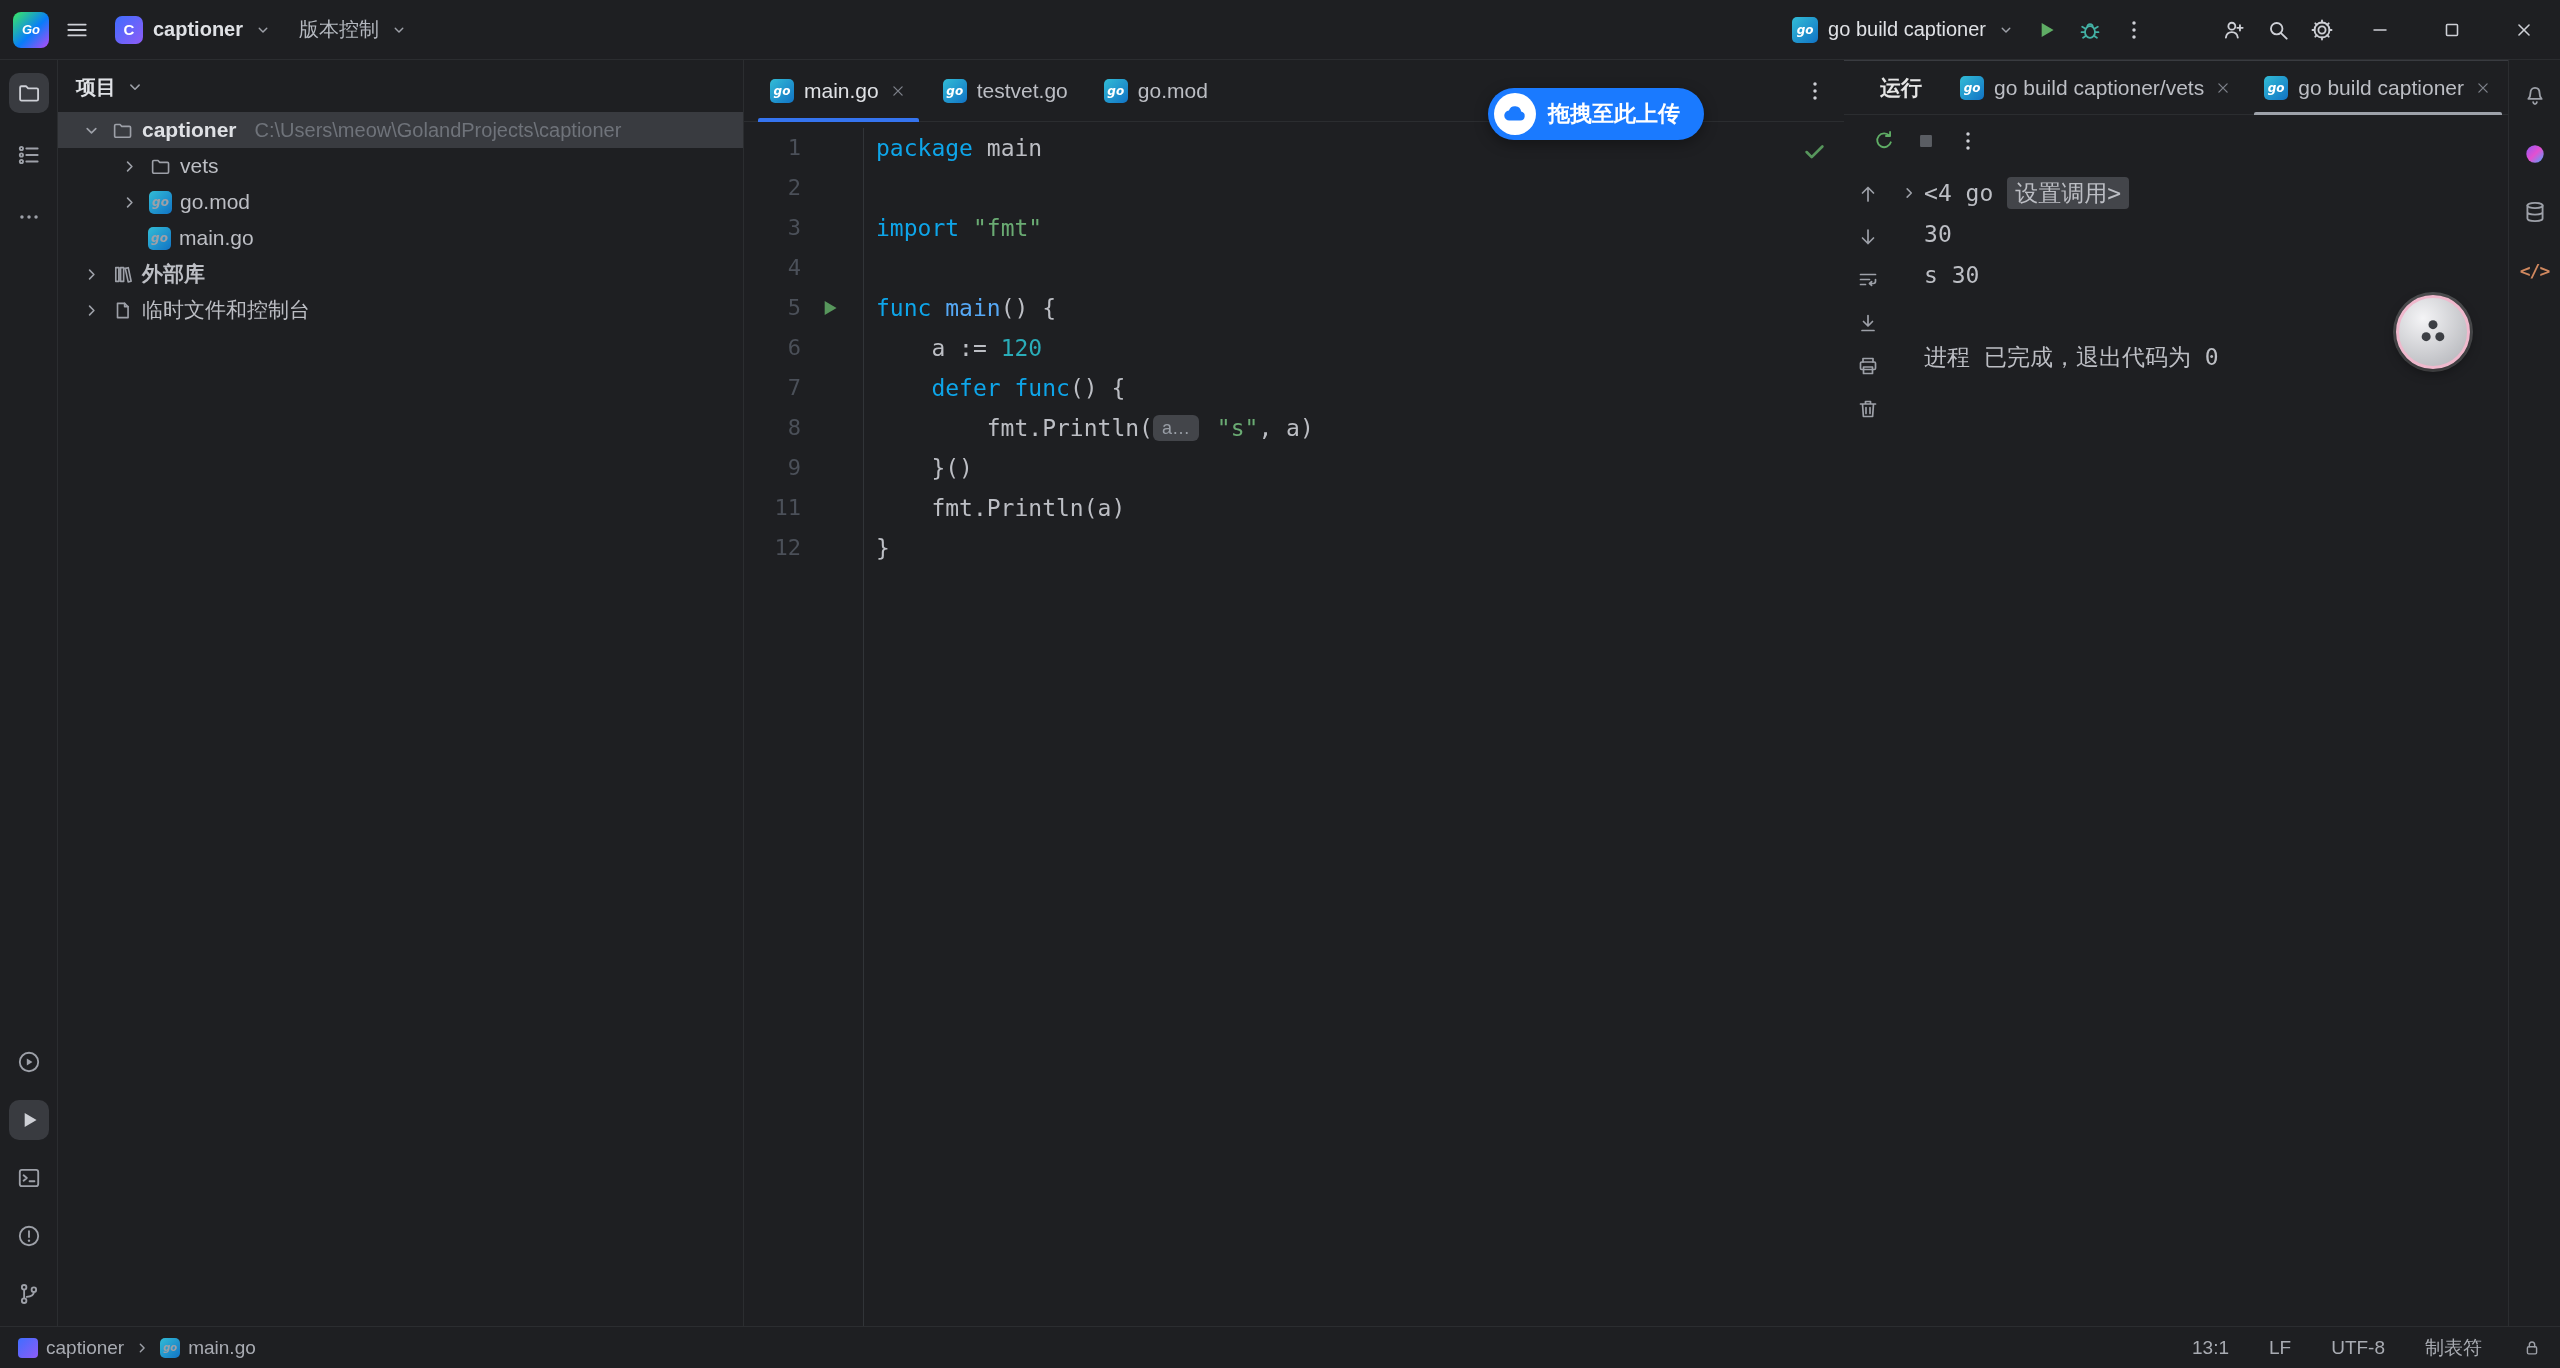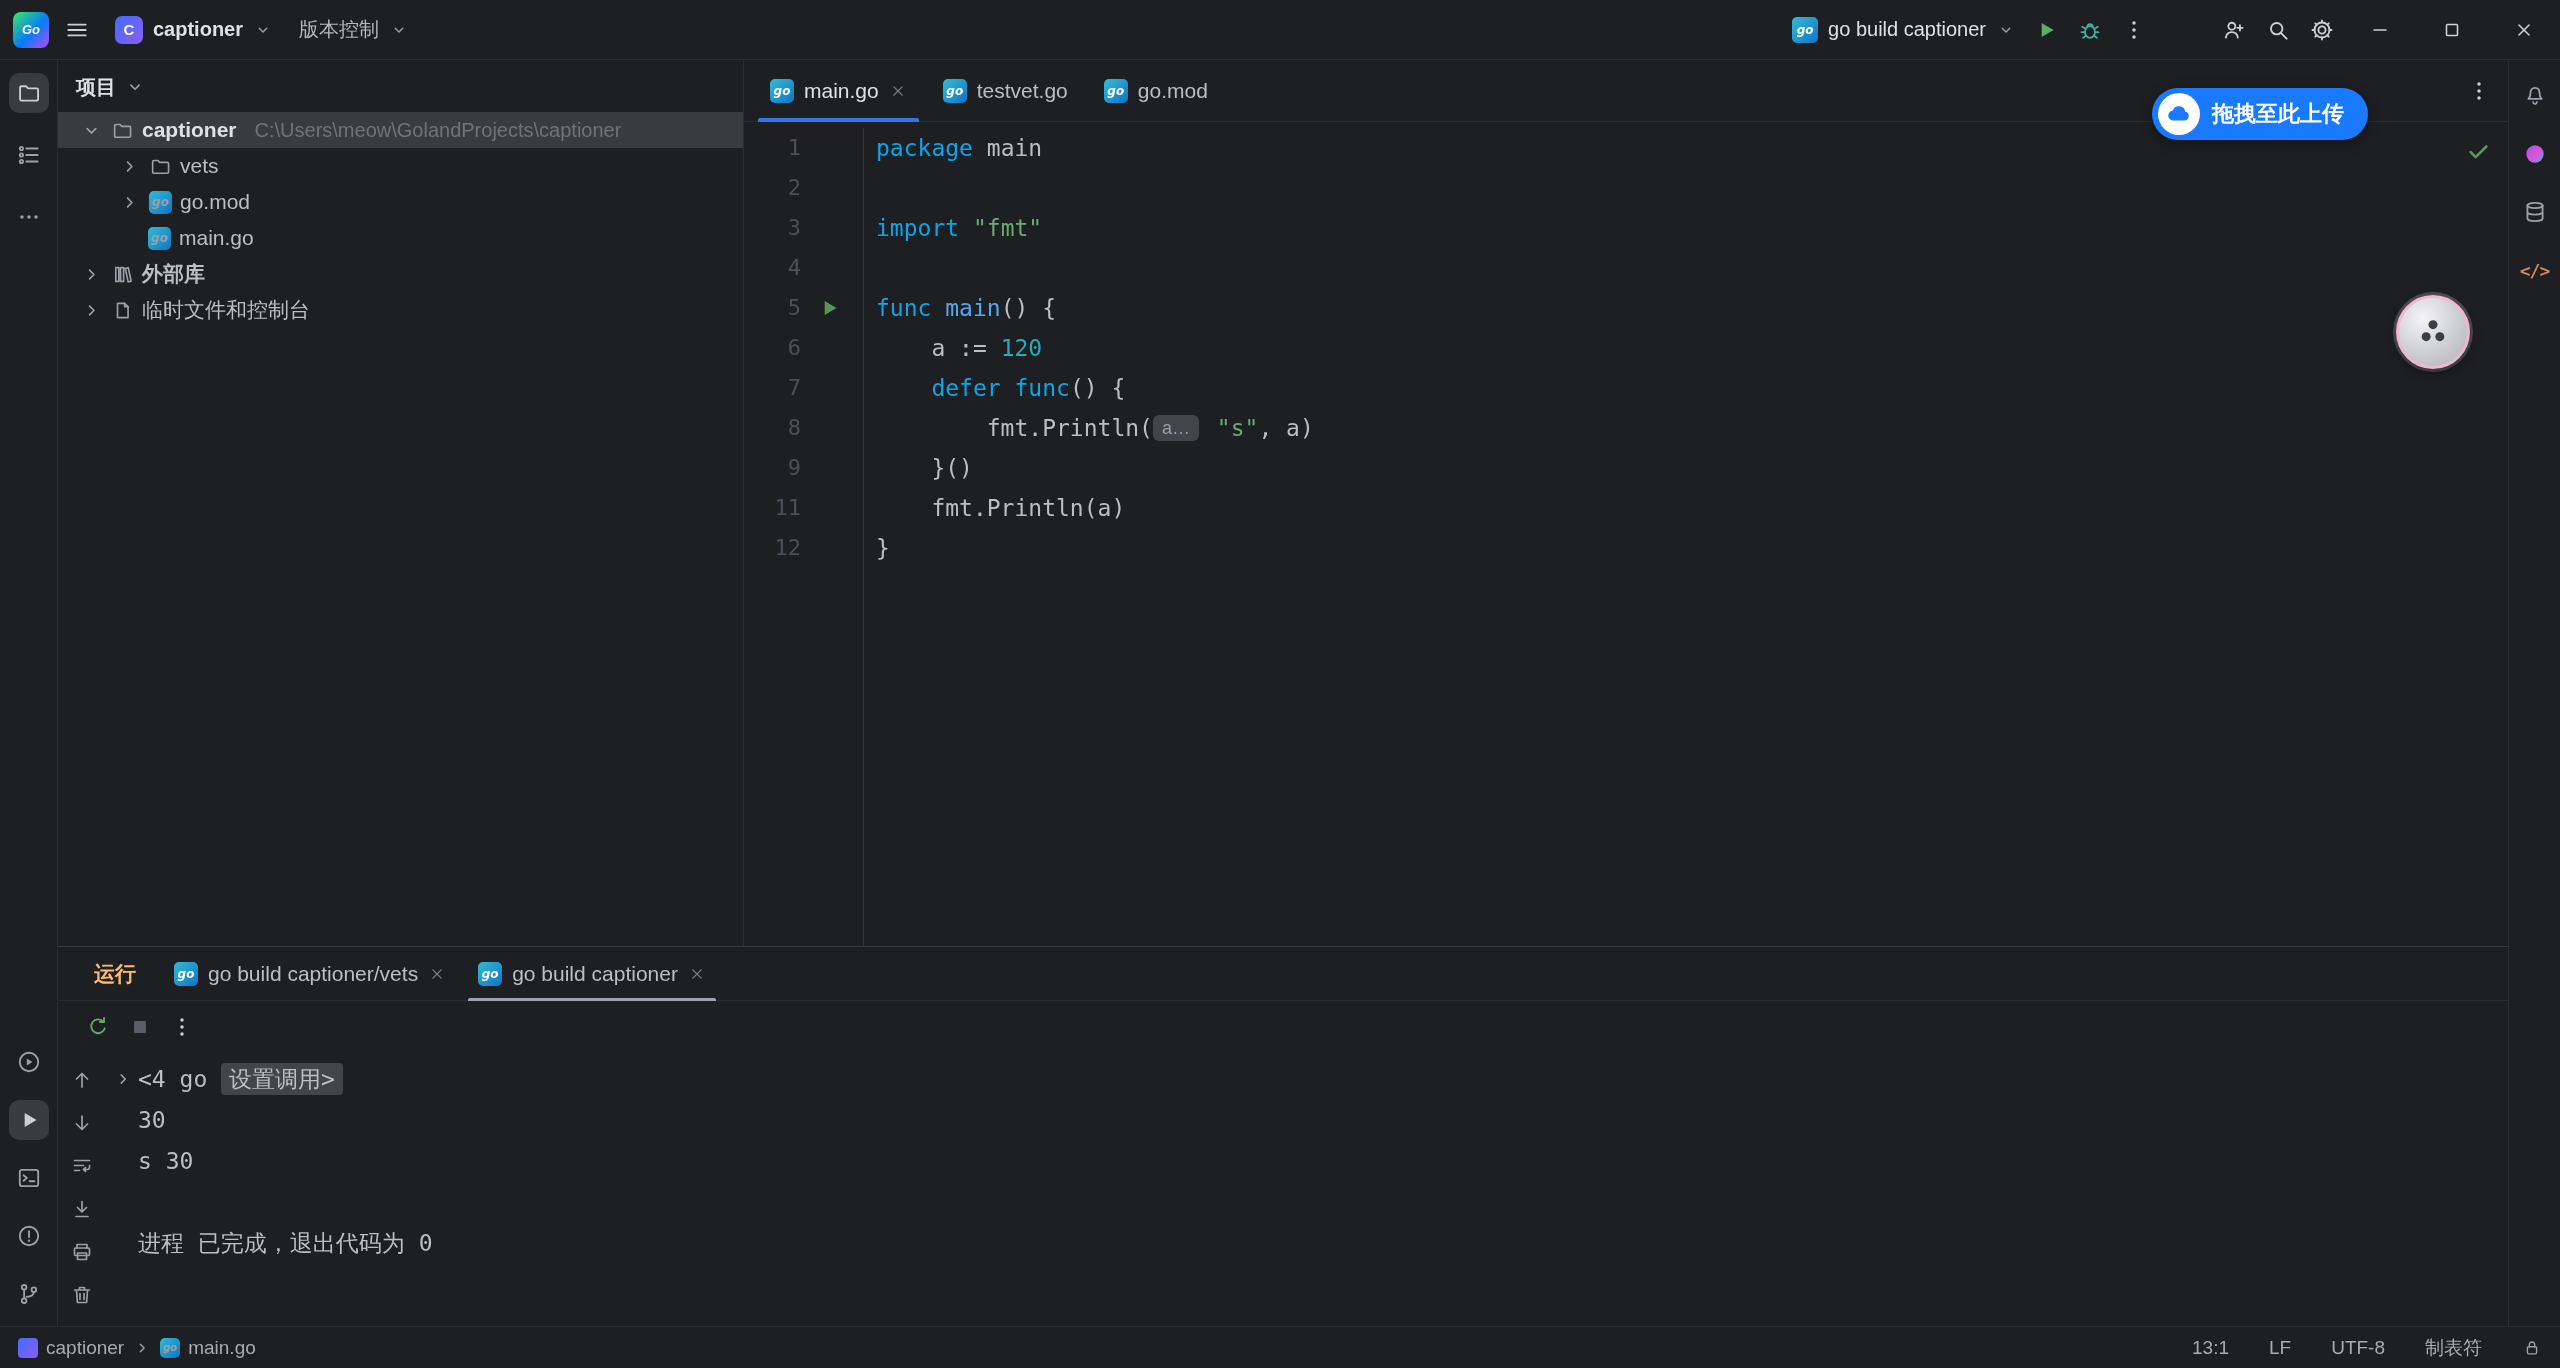--- a/index.html
+++ b/index.html
@@ -47,21 +47,21 @@
   
   .main-row { flex:1; display:flex; min-height:0; }
   .stripe { flex:none; display:flex; flex-direction:column; align-items:center; }
   .left-stripe { width:58px; border-right:1px solid #2b2d30; padding:13px 0 12px; }
   .stripe-group { display:flex; flex-direction:column; align-items:center; gap:22px; }
   .stripe-group.bottom { margin-top:auto; gap:18px; }
   .right-stripe { width:52px; border-left:1px solid #2b2d30; padding-top:16px; gap:18px; }
   .stripe-btn { width:40px; height:40px; border-radius:10px; display:flex; align-items:center; justify-content:center; color:#9da0a8; }
   .stripe-btn.active { background:#393b40; color:#ced0d6; }
 
-  .center-col { flex:1; display:flex; flex-direction:column; min-width:0; }
+  .center-col { flex:1; display:flex; flex-direction:row; min-width:0; }
   .upper-row { flex:1; display:flex; min-height:0; }
 
   
   .project-panel { width:686px; flex:none; border-right:1px solid #2b2d30; display:flex; flex-direction:column; padding-top:4px; min-height:0; }
   .panel-header { height:46px; flex:none; display:flex; align-items:center; gap:8px; padding:0 18px;
                   color:#dfe1e5; font-weight:700; font-size:20px; }
   .panel-header .icon { width:22px; height:22px; color:#9da0a8; }
   .tree { flex:1; overflow:hidden; padding-top:2px; }
   .tree-row { height:36px; display:flex; align-items:center; gap:8px; font-size:21px; color:#bcbec4; white-space:nowrap; overflow:hidden; }
   .tree-row.selected { background:#393b40; }
@@ -106,21 +106,21 @@
                  background:#1a7aff; display:flex; align-items:center; gap:12px; padding:0 24px 0 6px;
                  color:#fff; font-size:22px; font-weight:700; box-shadow:0 4px 14px rgba(0,0,0,.35); }
   .upload-pill .bubble { width:42px; height:42px; border-radius:50%; background:#fff;
                          display:flex; align-items:center; justify-content:center; color:#1a7aff; }
   .upload-pill .bubble .icon { width:28px; height:28px; }
   .inspect-check { position:absolute; top:78px; right:16px; width:27px; height:27px; color:#57965c; z-index:5; }
 
   
   .run-panel { height:380px; flex:none; border-top:1px solid #393b40; display:flex; flex-direction:column; }
   .run-tabbar { height:54px; flex:none; display:flex; align-items:stretch; padding-left:36px; border-bottom:1px solid #2b2d30; }
-  .run-title { display:flex; align-items:center; margin-right:22px; color:#fdba74; font-weight:600; font-size:21px; }
+  .run-title { display:flex; align-items:center; margin-right:22px; color:#e5e5e5; font-weight:600; font-size:21px; }
   .run-tab { display:flex; align-items:center; gap:10px; padding:0 16px; font-size:21px; color:#bcbec4; position:relative; }
   .run-tab .icon { width:24px; height:24px; }
   .run-tab .tab-close { width:18px; height:18px; color:#7e828b; }
   .run-tab.active::after { content:""; position:absolute; left:6px; right:6px; bottom:-1px; height:3px;
                            background:#9ea2aa; border-radius:2px 2px 0 0; }
   .run-toolbar { height:52px; flex:none; display:flex; align-items:center; gap:2px; padding-left:20px; }
   .run-toolbar .stripe-btn { width:40px; height:36px; border-radius:8px; color:#ced0d6; }
   .run-toolbar .stripe-btn:nth-child(1) { color:#5fad65; }
   .run-toolbar .stripe-btn:nth-child(2) { color:#5a5d63; }
   .console-row { flex:1; display:flex; min-height:0; }

